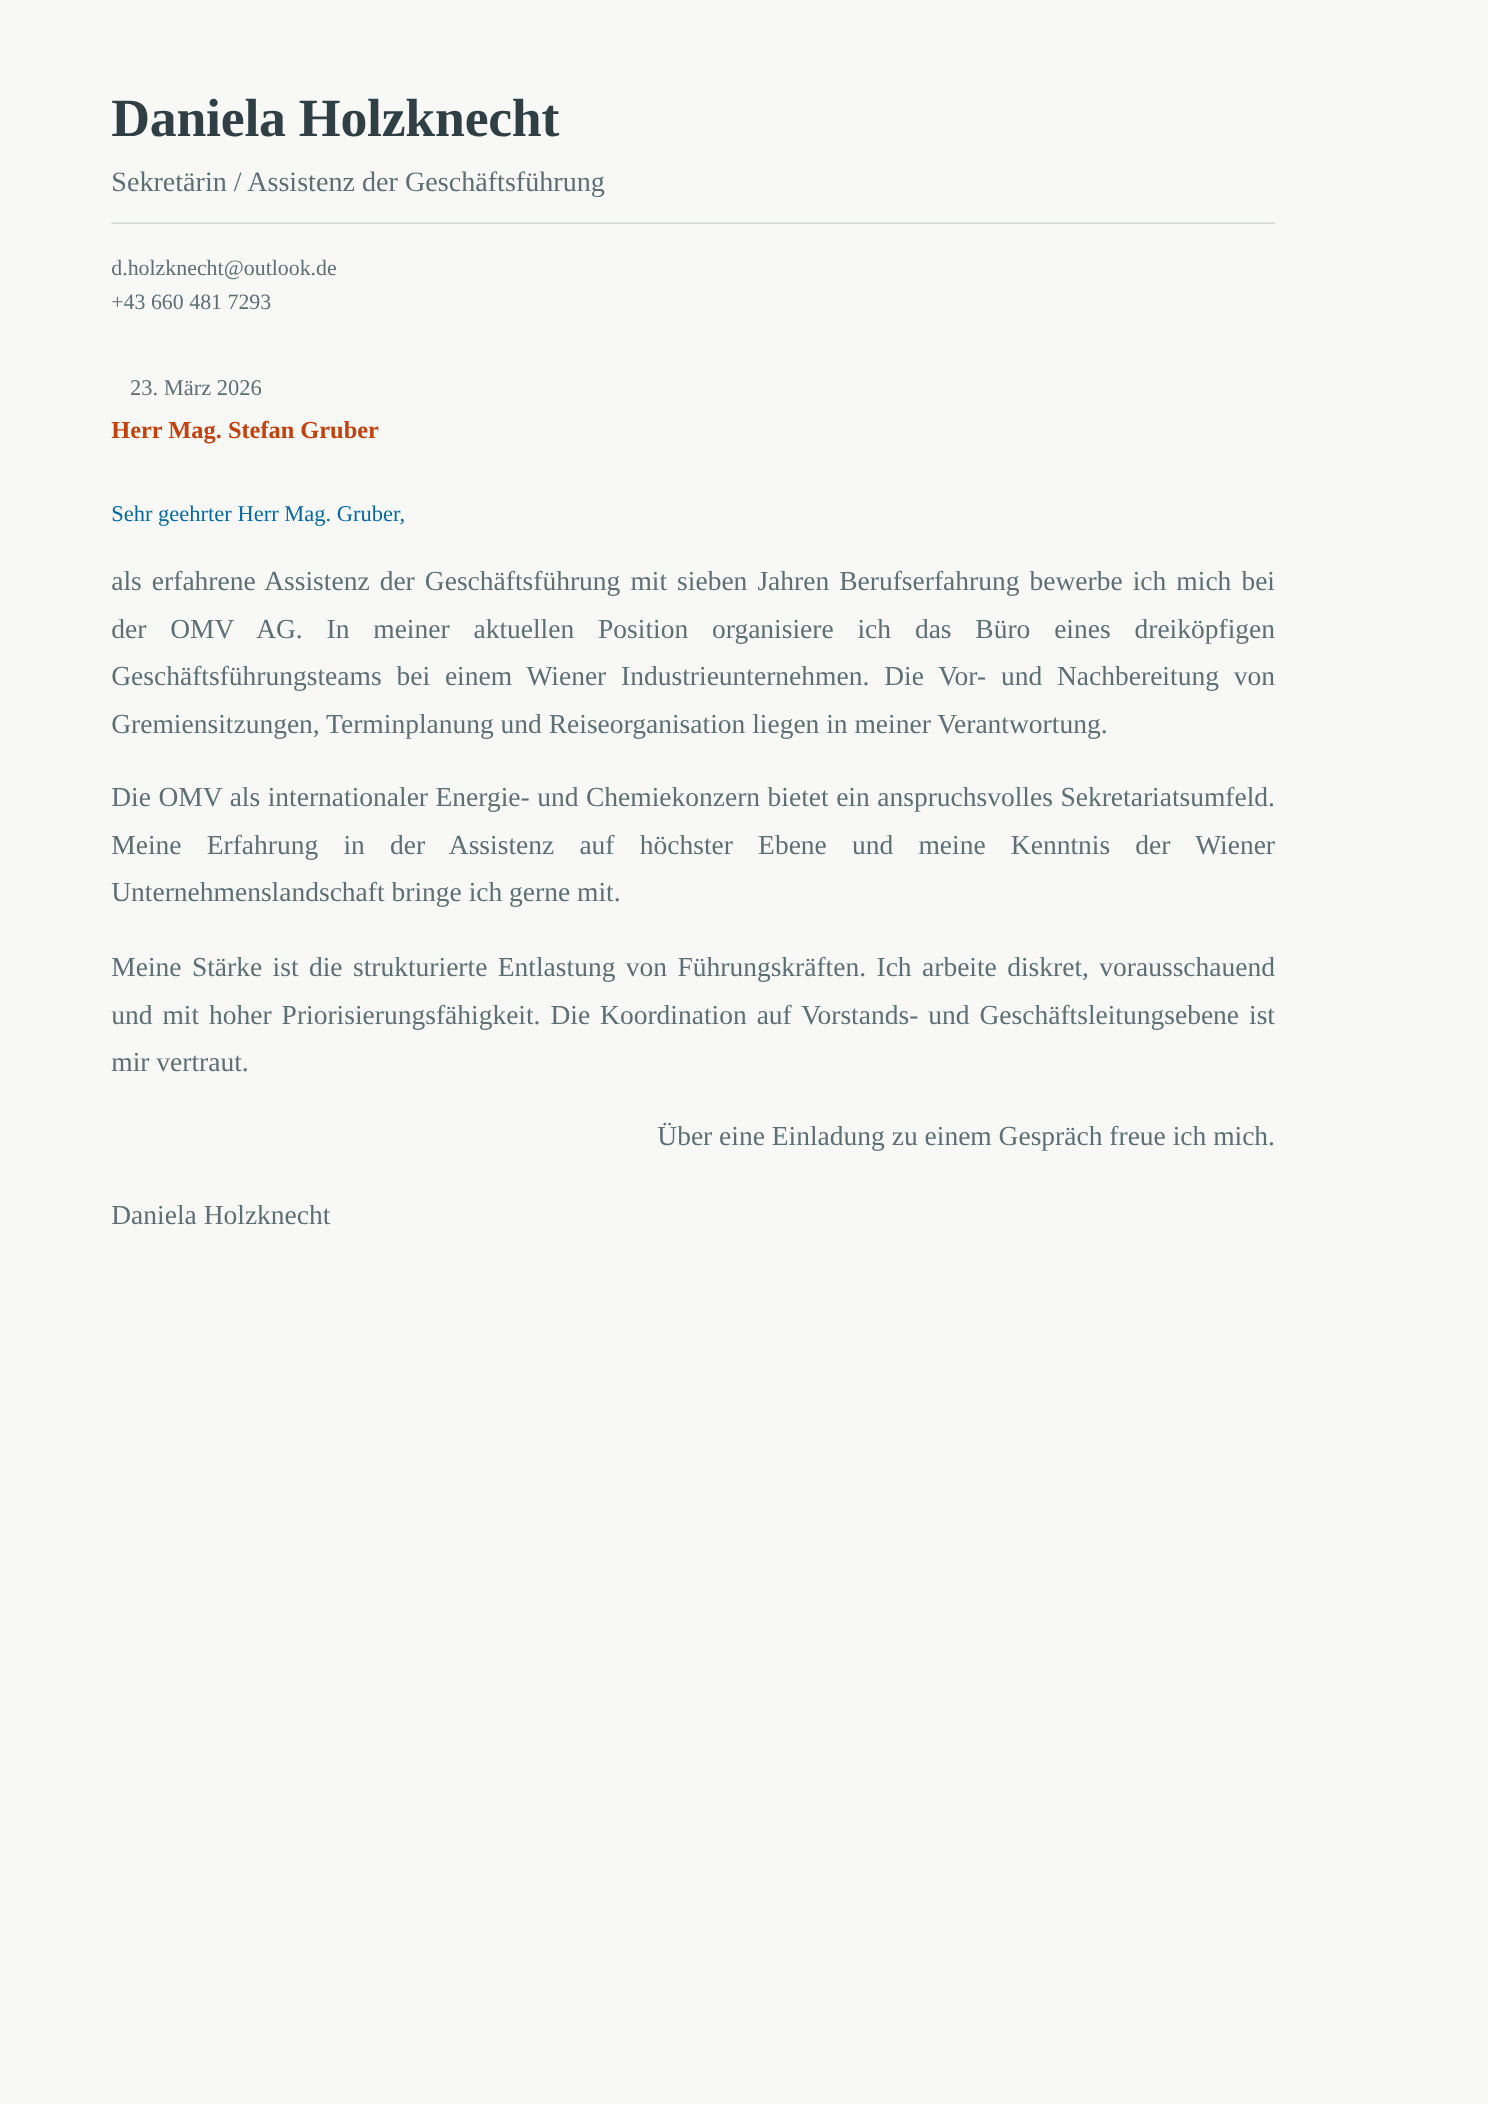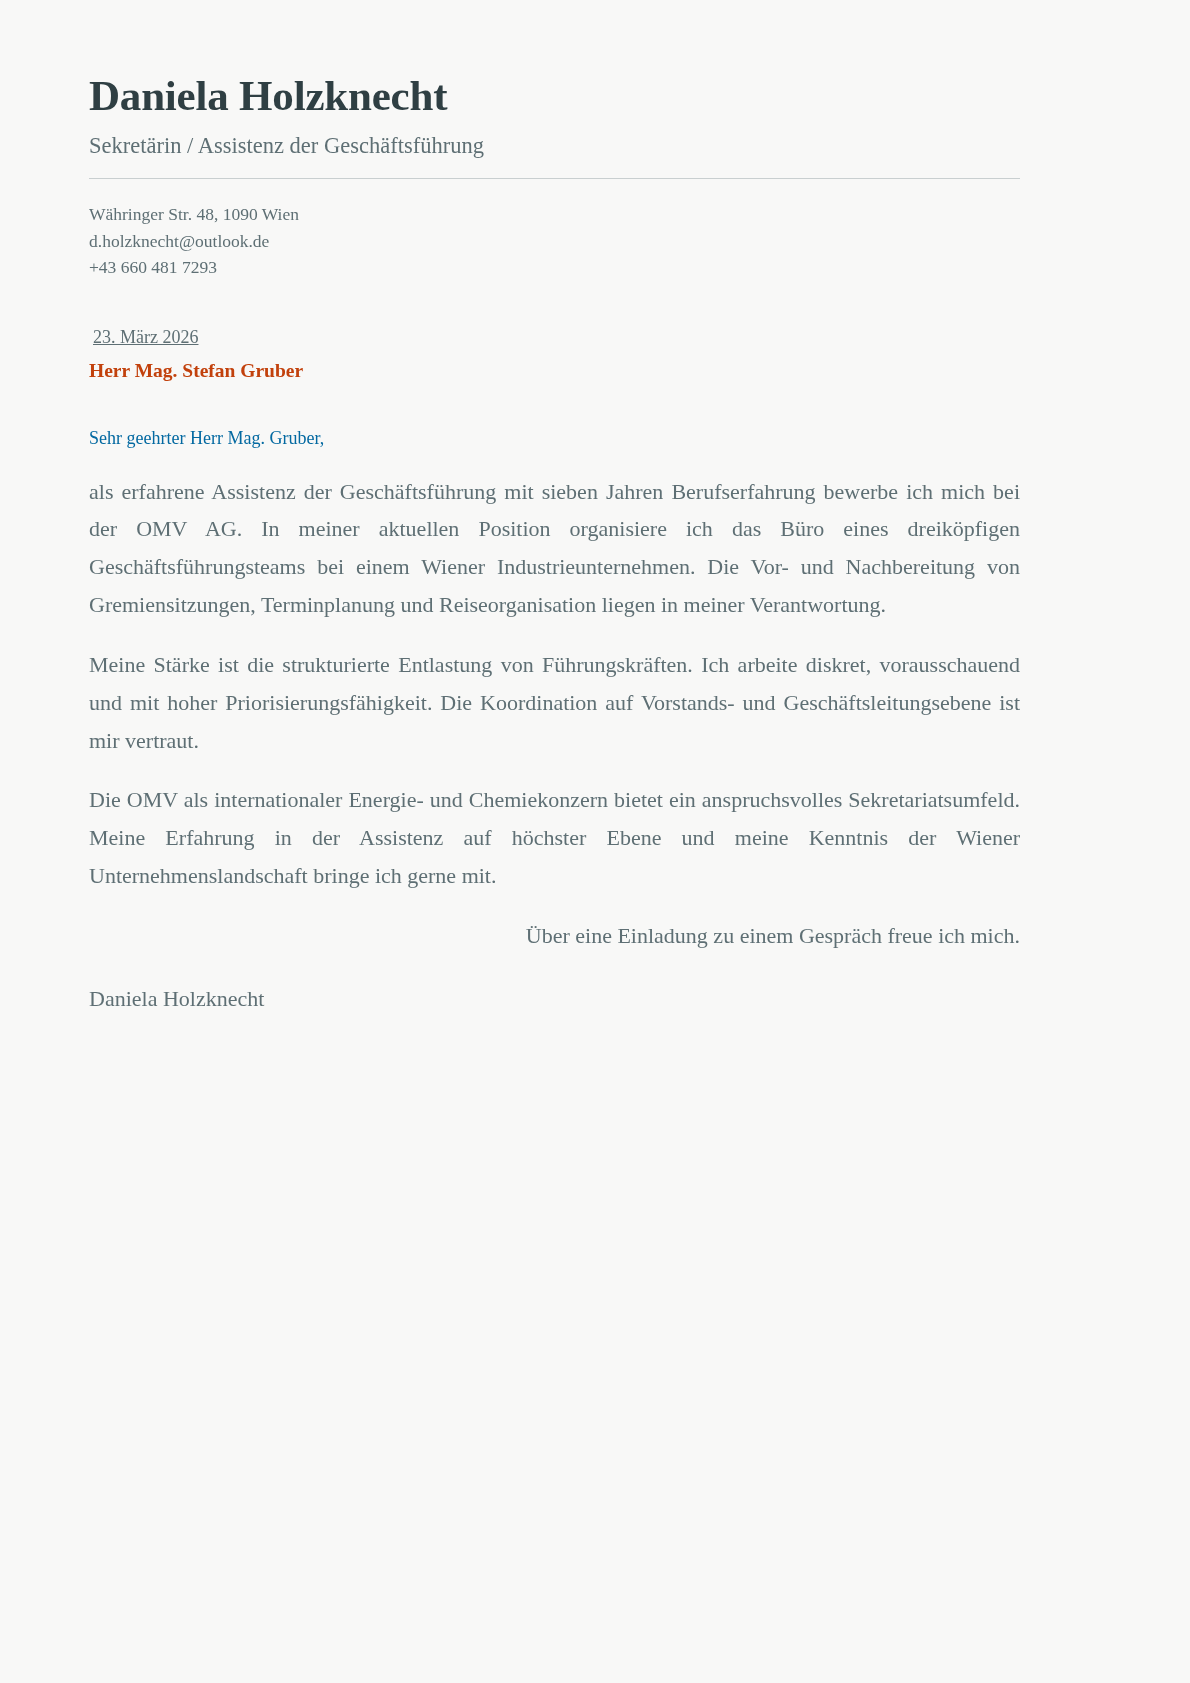--- a/index.html
+++ b/index.html
@@ -51,22 +51,21 @@
   .contact-line {
     font-size: 17.5px;
     line-height: 1.52;
     color: #5e6f74;
     margin: 0;
   }
   .date {
     font-size: 18px;
     line-height: 1.4;
     color: #5e6f74;
-    margin: 44px 0 0 4px;
-    text-decoration: underline;
+    margin: 44px 0 0 15px;
   }
   .recipient-name {
     font-size: 19.5px;
     font-weight: bold;
     color: #c2410c;
     margin: 8px 0 0 0;
     line-height: 1.35;
   }
   .recipient-org {
     font-size: 19px;
@@ -109,36 +108,35 @@
 
 <div class="page">
   <div class="content">
 
     <h1 class="name-title">Daniela Holzknecht</h1>
 
     <div class="job-title">Sekretärin / Assistenz der Geschäftsführung</div>
 
     <hr class="rule">
 
-    <div class="contact-line">Währinger Str. 48, 1090 Wien</div>
     <div class="contact-line">d.holzknecht@outlook.de</div>
     <div class="contact-line">+43 660 481 7293</div>
 
     <div class="date">23. März 2026</div>
 
     <div class="recipient-name">Herr Mag. Stefan Gruber</div>
 
 
     <div class="salutation">Sehr geehrter Herr Mag. Gruber,</div>
 
     <p class="body-par">als erfahrene Assistenz der Geschäftsführung mit sieben Jahren Berufserfahrung bewerbe ich mich bei der OMV AG. In meiner aktuellen Position organisiere ich das Büro eines dreiköpfigen Geschäftsführungsteams bei einem Wiener Industrieunternehmen. Die Vor- und Nachbereitung von Gremiensitzungen, Terminplanung und Reiseorganisation liegen in meiner Verantwortung.</p>
 
+    <p class="body-par">Die OMV als internationaler Energie- und Chemiekonzern bietet ein anspruchsvolles Sekretariatsumfeld. Meine Erfahrung in der Assistenz auf höchster Ebene und meine Kenntnis der Wiener Unternehmenslandschaft bringe ich gerne mit.</p>
+
     <p class="body-par">Meine Stärke ist die strukturierte Entlastung von Führungskräften. Ich arbeite diskret, vorausschauend und mit hoher Priorisierungsfähigkeit. Die Koordination auf Vorstands- und Geschäftsleitungsebene ist mir vertraut.</p>
-
-    <p class="body-par">Die OMV als internationaler Energie- und Chemiekonzern bietet ein anspruchsvolles Sekretariatsumfeld. Meine Erfahrung in der Assistenz auf höchster Ebene und meine Kenntnis der Wiener Unternehmenslandschaft bringe ich gerne mit.</p>
 
     <p class="body-par last-short">Über eine Einladung zu einem Gespräch freue ich mich.</p>
 
 
     <div class="signature">Daniela Holzknecht</div>
 
   </div>
 </div>
 
 </body></html>

